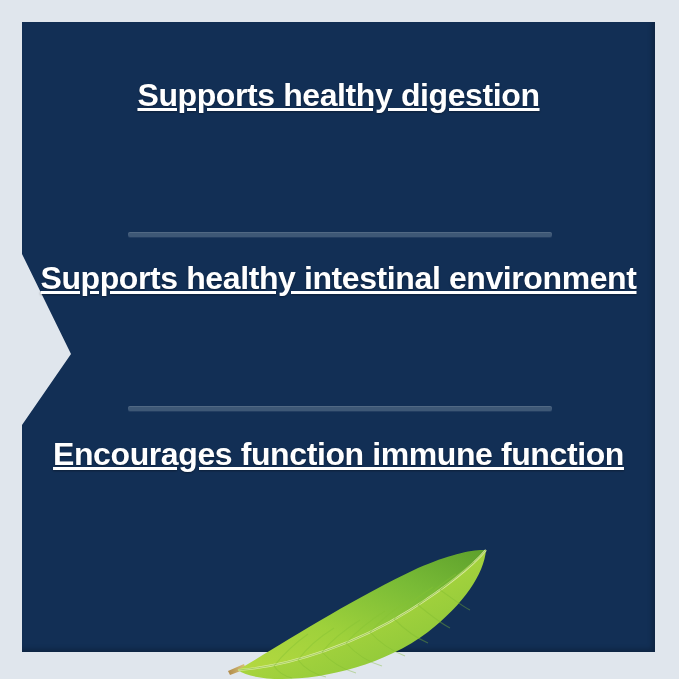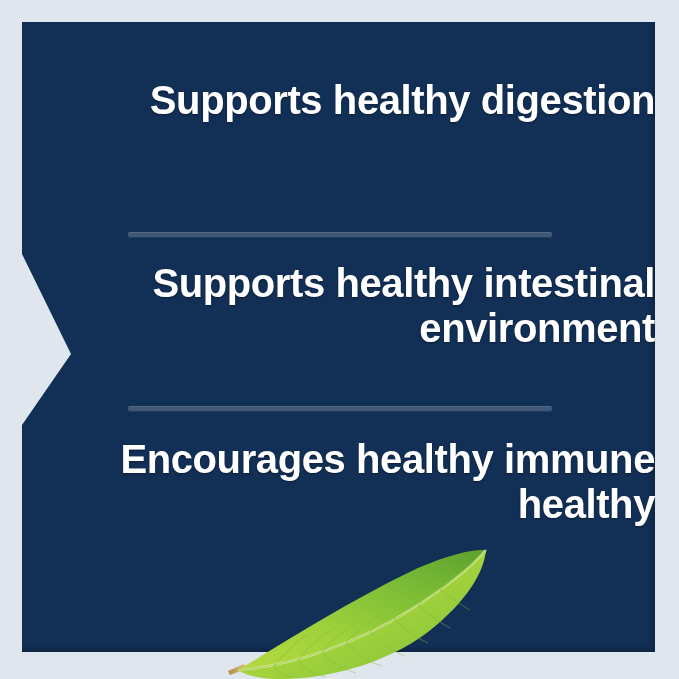--- a/index.html
+++ b/index.html
@@ -67,27 +67,28 @@
     left: 22px;
     top: 22px;
     width: 633px;
     height: 630px;
   }
 
   .benefit {
     position: absolute;
     left: 0;
     width: 633px;
-    text-align: right;
+    text-align: center;
     color: #ffffff;
     font-weight: bold;
-    font-size: 40px;
+    font-size: 32px;
     line-height: 1.12;
     letter-spacing: -0.4px;
     text-shadow: 0 1px 2px rgba(0,0,0,0.35);
+    text-decoration: underline;
   }
 
   .benefit-0 { top: 56px; }
   .benefit-1 { top: 239px; }
   .benefit-2 { top: 415px; }
 
   .divider {
     position: absolute;
     left: 106px;
     width: 424px;
@@ -123,21 +124,21 @@
   <div class="content">
 
     <div class="benefit benefit-0">Supports healthy digestion</div>
 
     <div class="divider divider-0"></div>
 
     <div class="benefit benefit-1">Supports healthy intestinal environment</div>
 
     <div class="divider divider-1"></div>
 
-    <div class="benefit benefit-2">Encourages healthy immune healthy</div>
+    <div class="benefit benefit-2">Encourages function immune function</div>
   </div>
 
   <div class="leaf-wrap">
     <svg width="280" height="131" viewBox="0 0 280 131" xmlns="http://www.w3.org/2000/svg">
       <defs>
         <linearGradient id="leafGrad" x1="0" y1="1" x2="1" y2="0">
           <stop offset="0%" stop-color="#b5d940"></stop>
           <stop offset="35%" stop-color="#9ed13b"></stop>
           <stop offset="70%" stop-color="#79bb36"></stop>
           <stop offset="100%" stop-color="#5da02c"></stop>

